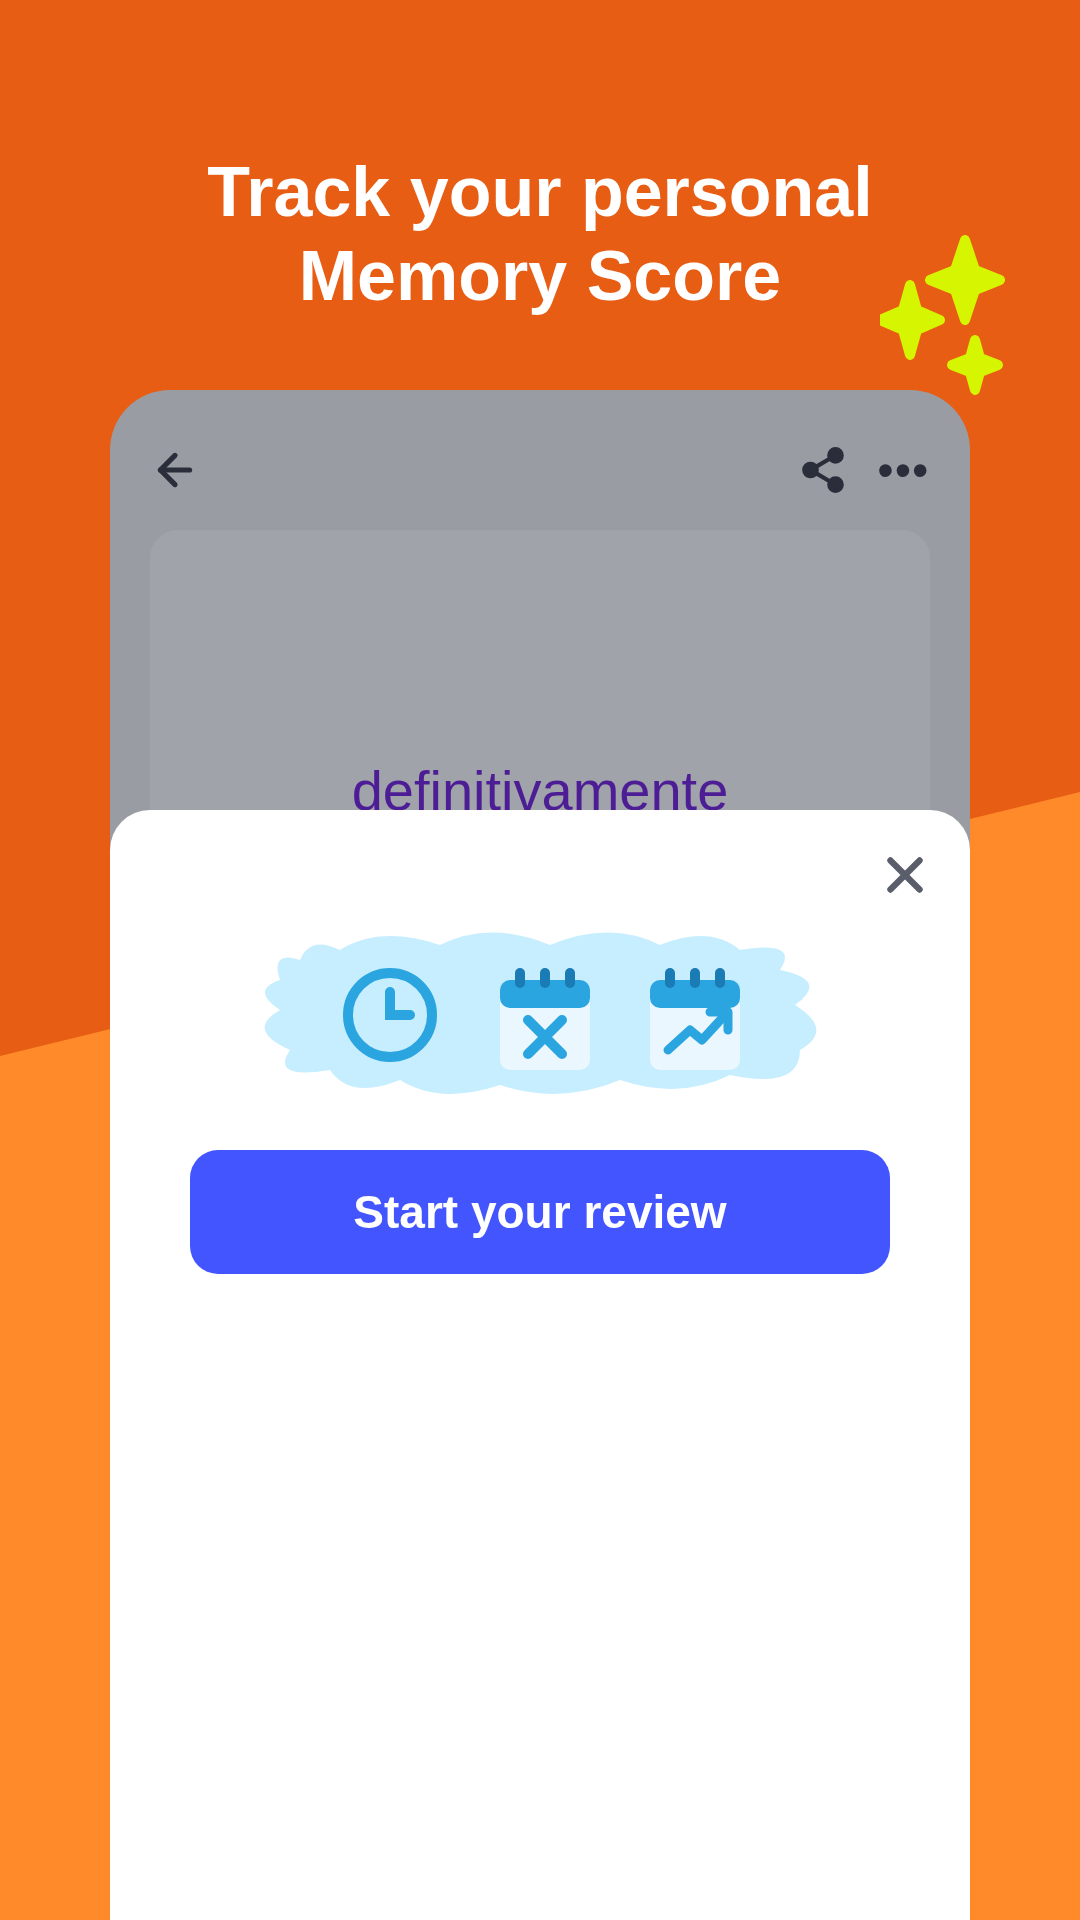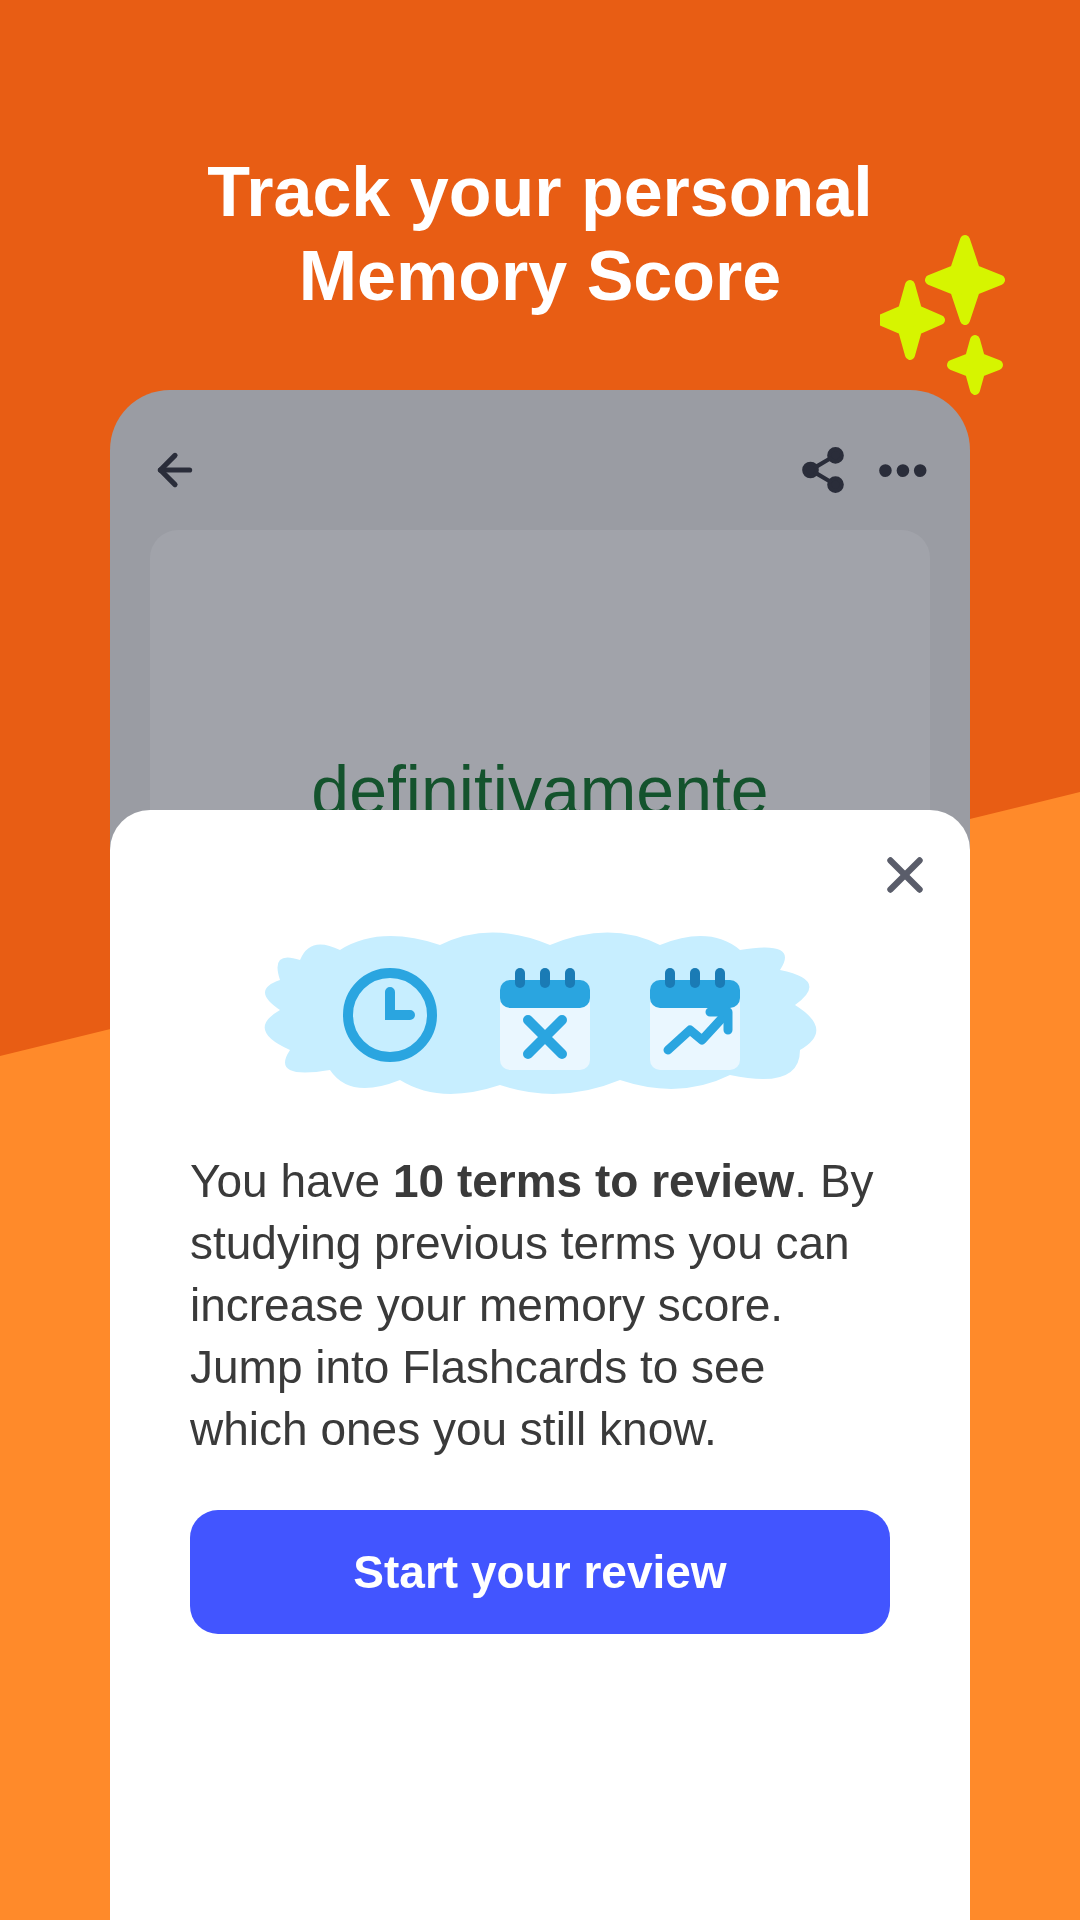--- a/index.html
+++ b/index.html
@@ -70,22 +70,22 @@
     left: 40px;
     right: 40px;
     height: 520px;
     background: #a1a3aa;
     border-radius: 28px;
     display: flex;
     align-items: center;
     justify-content: center;
   }
   .flashcard-term {
-    color: #14532d;
-    font-size: 68px;
+    color: #4c1d95;
+    font-size: 56px;
     font-weight: 400;
   }
   
   .sheet {
     position: absolute;
     top: 420px;
     left: 0; right: 0; bottom: 0;
     background: #fff;
     border-radius: 40px 40px 0 0;
     padding: 80px 80px 0 80px;
@@ -213,20 +213,17 @@
           <rect x="410" y="60" width="90" height="28" rx="10" fill="#2aa5e0"></rect>
           <rect x="425" y="48" width="10" height="20" rx="5" fill="#1a7bb5"></rect>
           <rect x="450" y="48" width="10" height="20" rx="5" fill="#1a7bb5"></rect>
           <rect x="475" y="48" width="10" height="20" rx="5" fill="#1a7bb5"></rect>
           <path d="M428 130 L450 110 L462 120 L485 95" stroke="#2aa5e0" stroke-width="9" fill="none" stroke-linecap="round" stroke-linejoin="round"></path>
           <path d="M470 92 L488 92 L488 110" stroke="#2aa5e0" stroke-width="9" fill="none" stroke-linecap="round" stroke-linejoin="round"></path>
         </g>
       </svg>
     </div>
 
-    <div class="sheet-body">
-      <span>You have </span><span class="bold">10 terms to review</span><span>. By studying previous terms you can increase your memory score. Jump into Flashcards to see which ones you still know.</span>
-    </div>
 
     <button class="cta">Start your review</button>
   </div>
 
 </div>
 
 </body></html>

